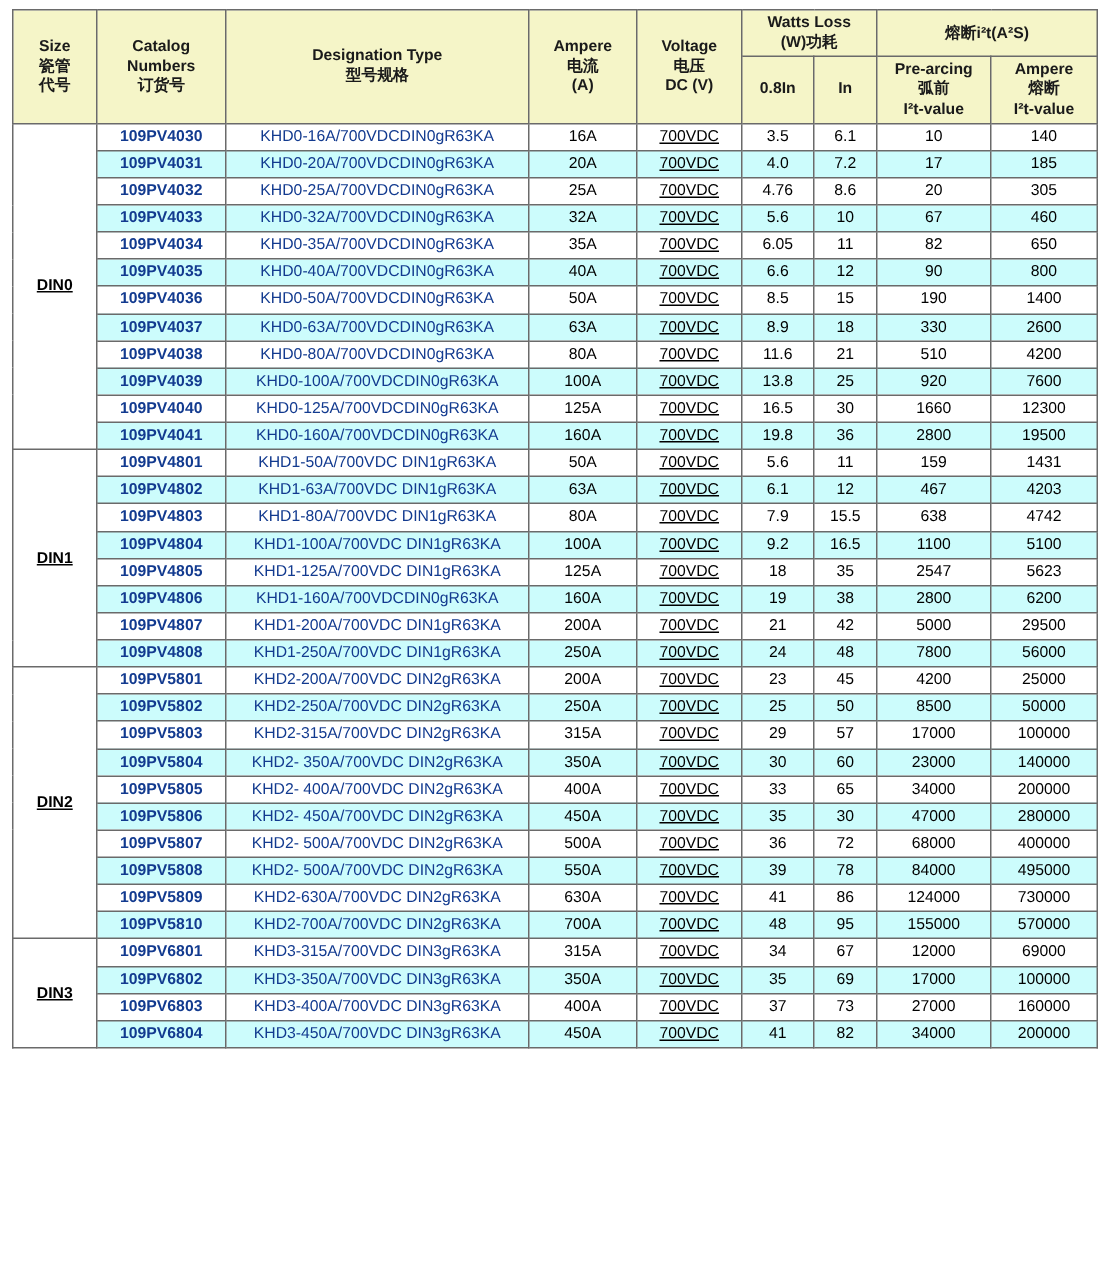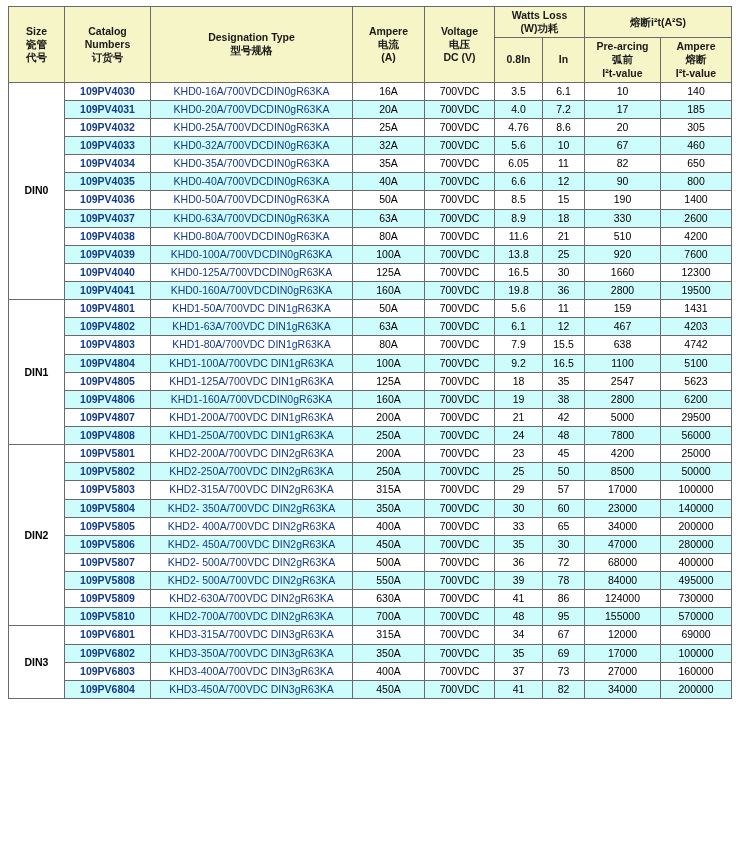--- a/index.html
+++ b/index.html
@@ -51,28 +51,29 @@
   col.c-w08    { width: 48px; }
   col.c-win    { width: 42px; }
   col.c-pre    { width: 76px; }
   col.c-tot    { width: 71px; }
 
   
   td.size-cell {
     font-weight: bold;
     font-size: 11px;
     background: #ffffff;
+    text-decoration: underline;
   }
   tr.rowA td { background: #ffffff; }
   tr.rowB td { background: #ccfcfc; }
 
   td.cat   { color: #123a8f; font-weight: bold; }
   td.desig { color: #123a8f; text-align: center; }
   td.amp   { color: #000; }
-  td.volt  { color: #000; }
+  td.volt  { color: #000; text-decoration: underline; }
   td.num   { color: #000; }
 
   tr.rowB td.cat, tr.rowB td.desig { color: #123a8f; }
 
   .grp-top td { border-top: 1px solid #444; }
 </style>
 </head>
 <body>
 
 <div id="sheet">

